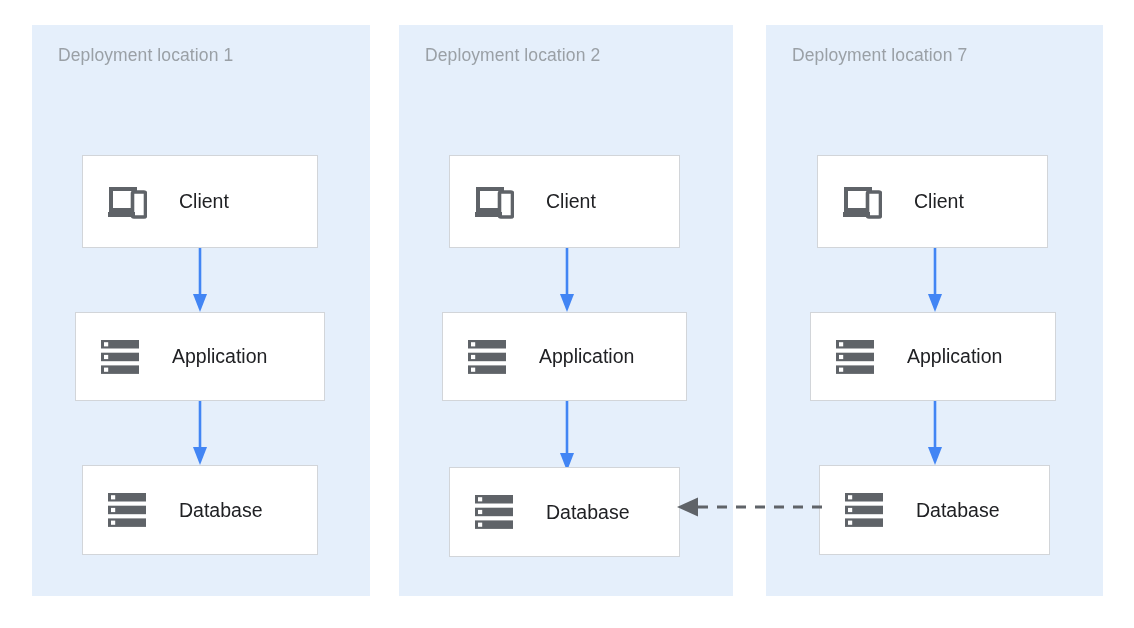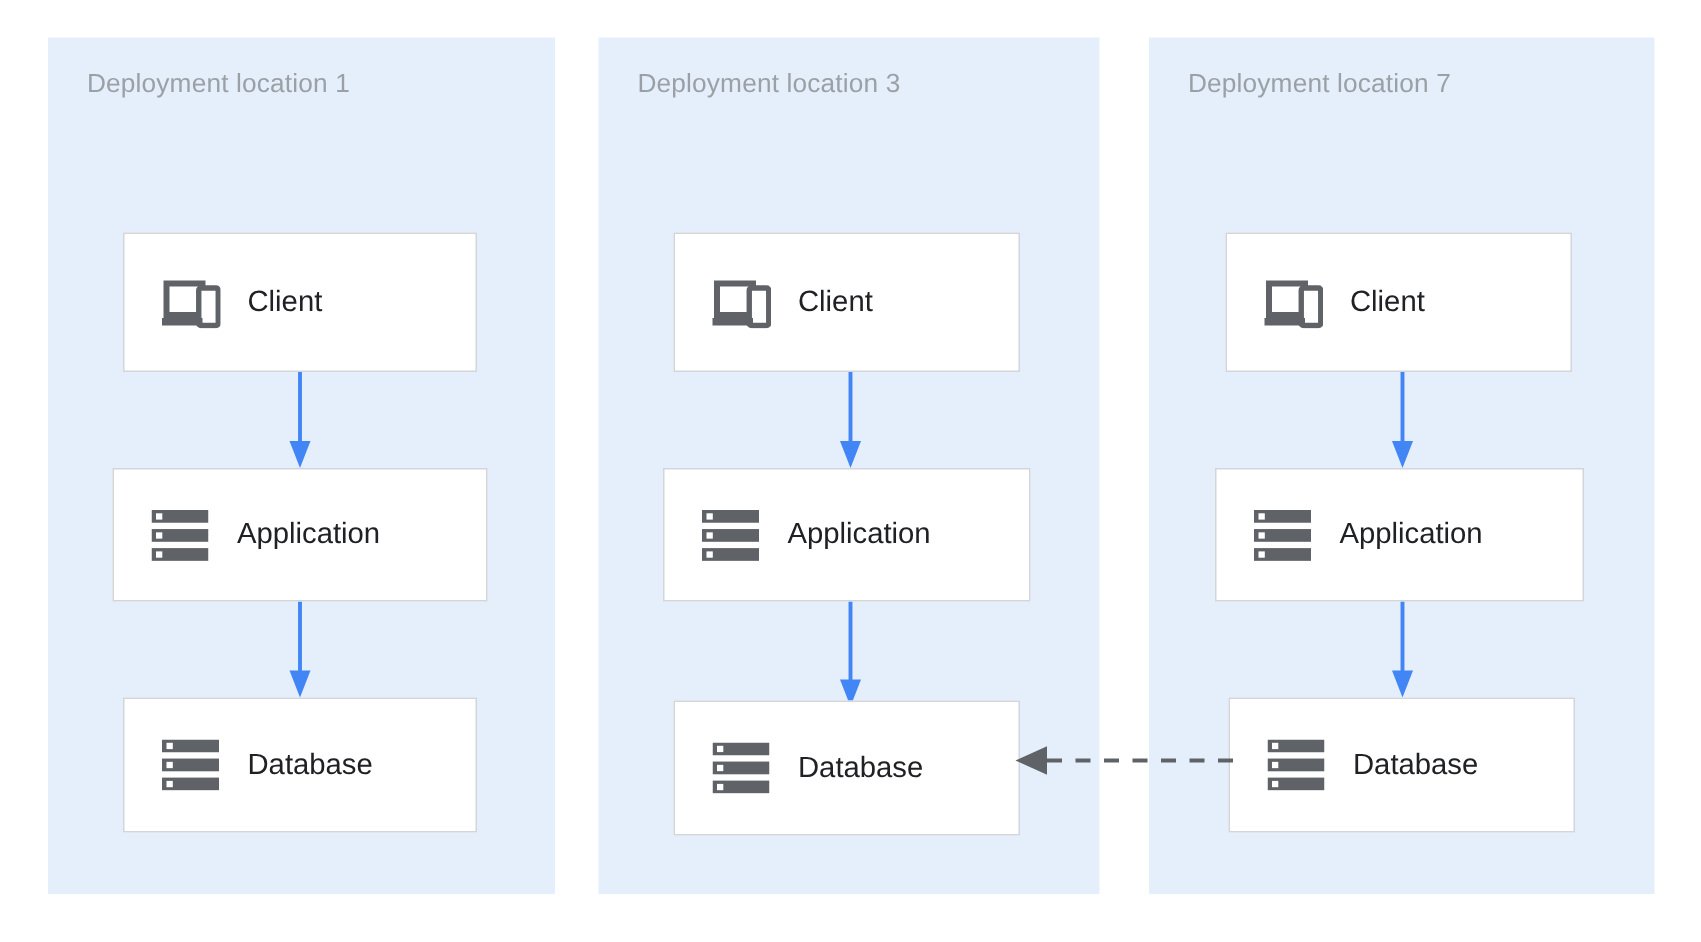--- a/index.html
+++ b/index.html
@@ -50,21 +50,21 @@
   .node-icon {
     flex: 0 0 auto;
     margin-left: 22px;
     width: 44px;
     height: 44px;
     display: flex;
     align-items: center;
     justify-content: center;
   }
   .node-label {
-    margin-left: 16px;
+    margin-left: 30px;
     font-size: 19.5px;
     color: #202124;
     white-space: nowrap;
   }
 
   
   .connector {
     position: absolute;
   }
   .dashed-link {
@@ -123,21 +123,21 @@
         <rect x="0" y="12.7" width="38" height="8.5" fill="#5f6368"></rect>
         <rect x="3" y="14.9" width="4.2" height="4.2" fill="#ffffff"></rect>
         <rect x="0" y="25.4" width="38" height="8.5" fill="#5f6368"></rect>
         <rect x="3" y="27.6" width="4.2" height="4.2" fill="#ffffff"></rect>
       </svg>
     </span>
     <span class="node-label">Database</span>
   </div>
 
   <div class="panel" style="left:399px; width:334px;">
-    <div class="panel-title">Deployment location 3</div>
+    <div class="panel-title">Deployment location 2</div>
   </div>
 
   <div class="node" style="left:449px; top:155px; width:231px; height:93px;">
     <span class="node-icon">
       <svg width="40" height="34" viewBox="0 0 40 34">
         <path d="M2 2 h28 v4 H6 v17 h20 v4 H2 Z" fill="#5f6368"></path>
         <rect x="1" y="27" width="27" height="5" fill="#5f6368"></rect>
         <rect x="25.5" y="7" width="13" height="25" rx="1.5" fill="none" stroke="#5f6368" stroke-width="3.6"></rect>
       </svg>
     </span>

